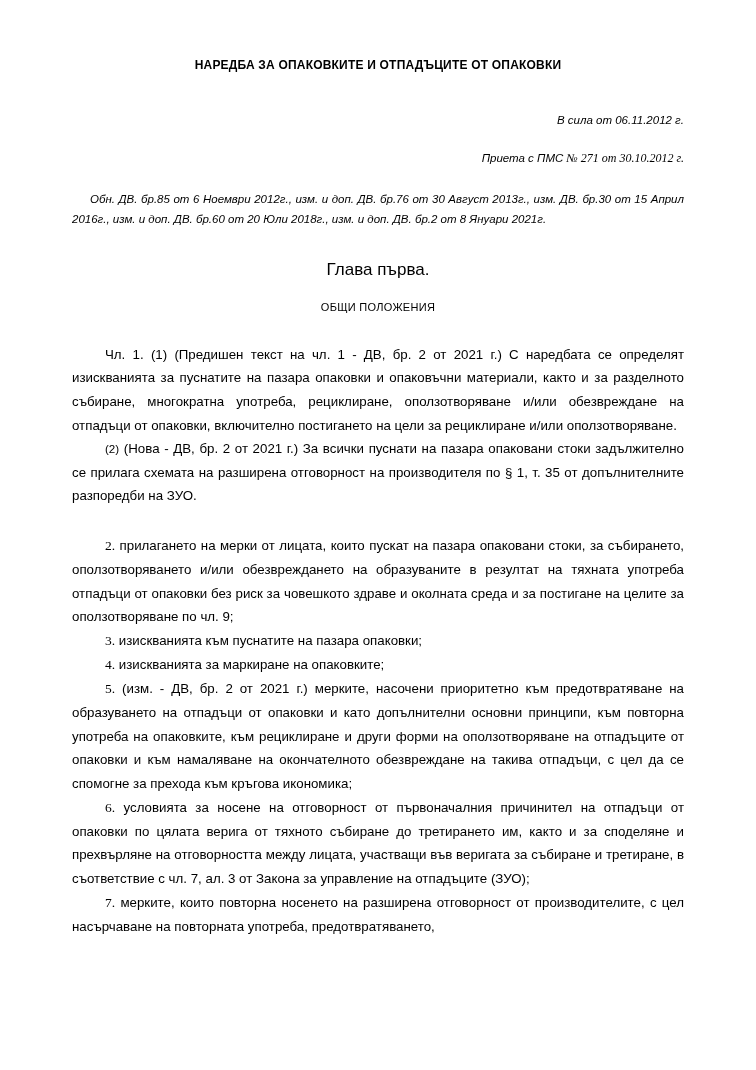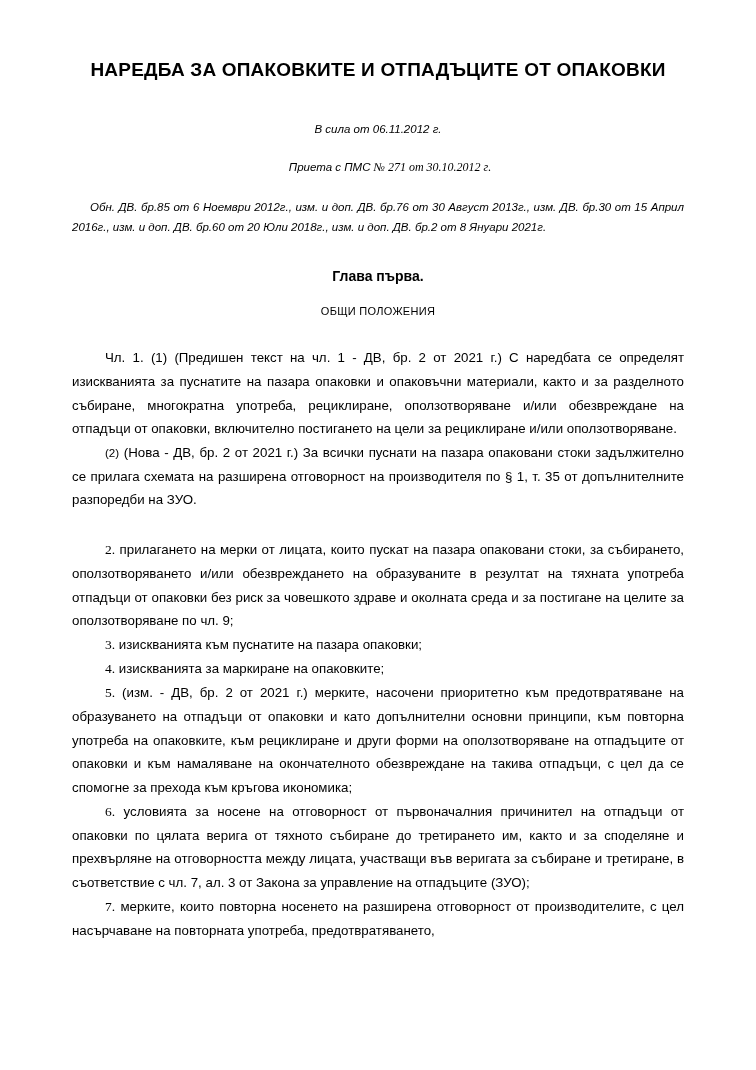--- a/index.html
+++ b/index.html
@@ -29,36 +29,36 @@
     width: 612px;
     margin: 0 auto;
     box-sizing: border-box;
   }
 
   
   .doc-title {
     margin: 0;
     padding-top: 58px;
     text-align: center;
-    font-size: 19px;
+    font-size: 12px;
     font-weight: bold;
     letter-spacing: 0.2px;
     line-height: 1.25;
     white-space: nowrap;
   }
 
   
   .meta-block {
     margin-top: 39px;
   }
   .meta-line {
     font-style: italic;
     font-size: 11.5px;
     line-height: 1.5;
-    text-align: center;
+    text-align: right;
     margin: 0;
   }
   .meta-line.in-force {
     text-indent: 0;
   }
   .meta-line.adopted {
     margin-top: 20px;
     margin-left: 24px;
   }
   .meta-line.adopted .serif-part {
@@ -73,22 +73,22 @@
     line-height: 1.75;
   }
 
   
   .chapter-block {
     margin-top: 27px;
     text-align: center;
   }
   .chapter-number {
     margin: 16px;
-    font-size: 14px;
-    font-weight: bold;
+    font-size: 17px;
+    font-weight: normal;
     line-height: 1.6;
   }
   .chapter-name {
     margin: 8px;
     margin-top: 6px;
     font-size: 11px;
     font-weight: normal;
     line-height: 1.6;
     letter-spacing: 0.3px;
   }

